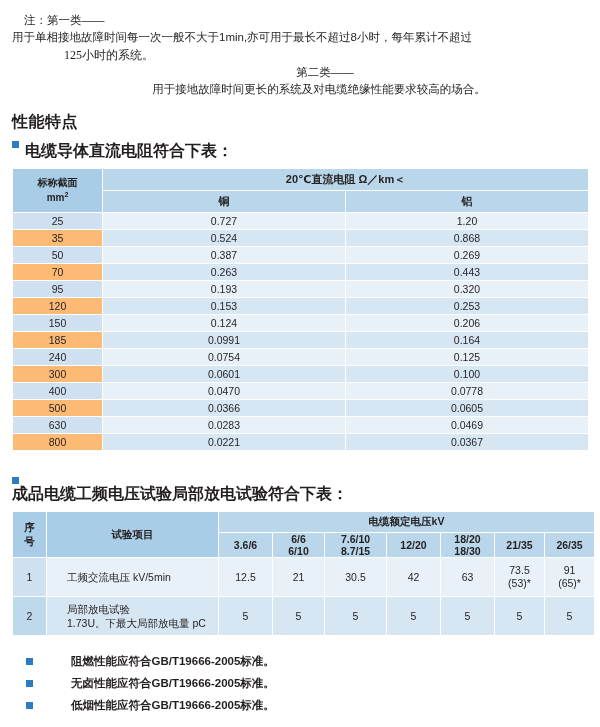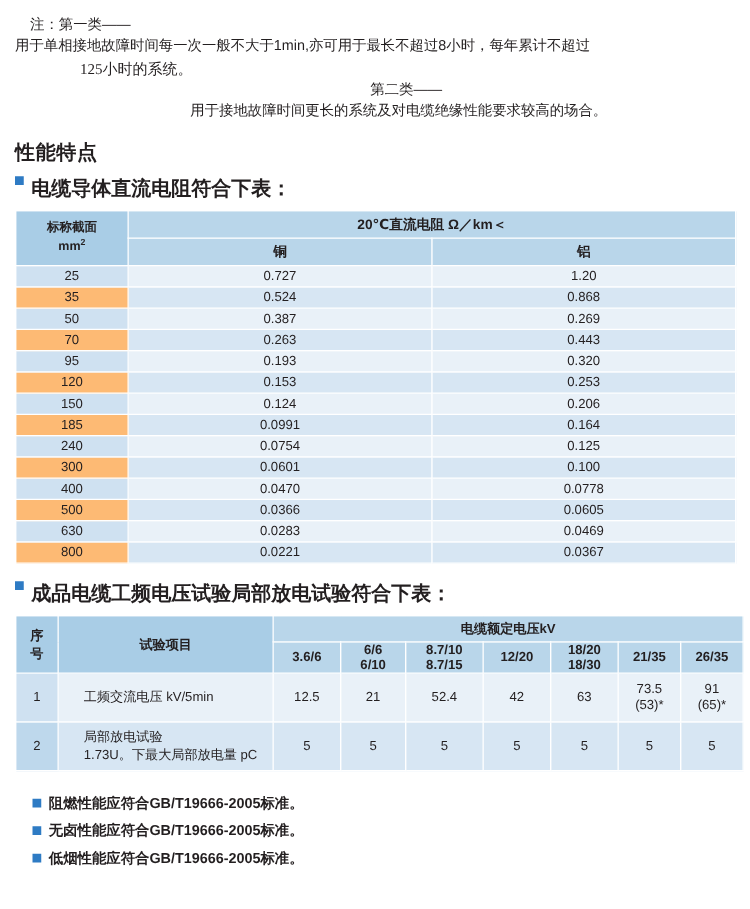--- a/index.html
+++ b/index.html
@@ -167,20 +167,21 @@
   .footer-list {
     margin-top: 18px;
   }
   .footer-item {
     display: flex;
     align-items: center;
     font-size: 11.5px;
     font-weight: bold;
     margin-bottom: 7px;
     padding-left: 14px;
+    gap: 32px;
   }
   .footer-item .bullet-sq {
     width: 7px;
     height: 7px;
     margin-right: 6px;
   }
 </style>
 </head>
 <body>
 
@@ -291,21 +292,21 @@
           <td>0.0469</td>
         </tr>
       <tr class="alt">
           <td class="first">800</td>
           <td>0.0221</td>
           <td>0.0367</td>
         </tr>
     </tbody>
   </table>
 
-  <div class="bullet-head" style="margin-top:14px;">
+  <div class="bullet-head" style="margin-top:26px;flex-direction:column;">
     <span class="bullet-sq"></span>
     <span>成品电缆工频电压试验局部放电试验符合下表：</span>
   </div>
 
   <table class="t2">
     <colgroup>
       <col style="width:34px">
       <col style="width:172px">
       <col style="width:54px">
       <col style="width:52px">
@@ -327,21 +328,21 @@
       <tr>
         <th class="sm">
             <div>3.6/6</div>
             <div></div>
           </th>
         <th class="sm">
             <div>6/6</div>
             <div>6/10</div>
           </th>
         <th class="sm">
-            <div>8.7/10</div>
+            <div>7.6/10</div>
             <div>8.7/15</div>
           </th>
         <th class="sm">
             <div>12/20</div>
             <div></div>
           </th>
         <th class="sm">
             <div>18/20</div>
             <div>18/30</div>
           </th>
@@ -356,21 +357,21 @@
       </tr>
     </thead>
     <tbody>
       <tr>
         <td class="idx">1</td>
         <td class="item">
           <div>工频交流电压   kV/5min</div>
         </td>
         <td>12.5</td>
         <td>21</td>
-        <td>52.4</td>
+        <td>30.5</td>
         <td>42</td>
         <td>63</td>
         <td style="white-space:pre-line;line-height:13px;">73.5
 (53)*</td>
         <td style="white-space:pre-line;line-height:13px;">91
 (65)*</td>
       </tr>
       <tr class="row-alt">
         <td class="idx">2</td>
         <td class="item two-line">

